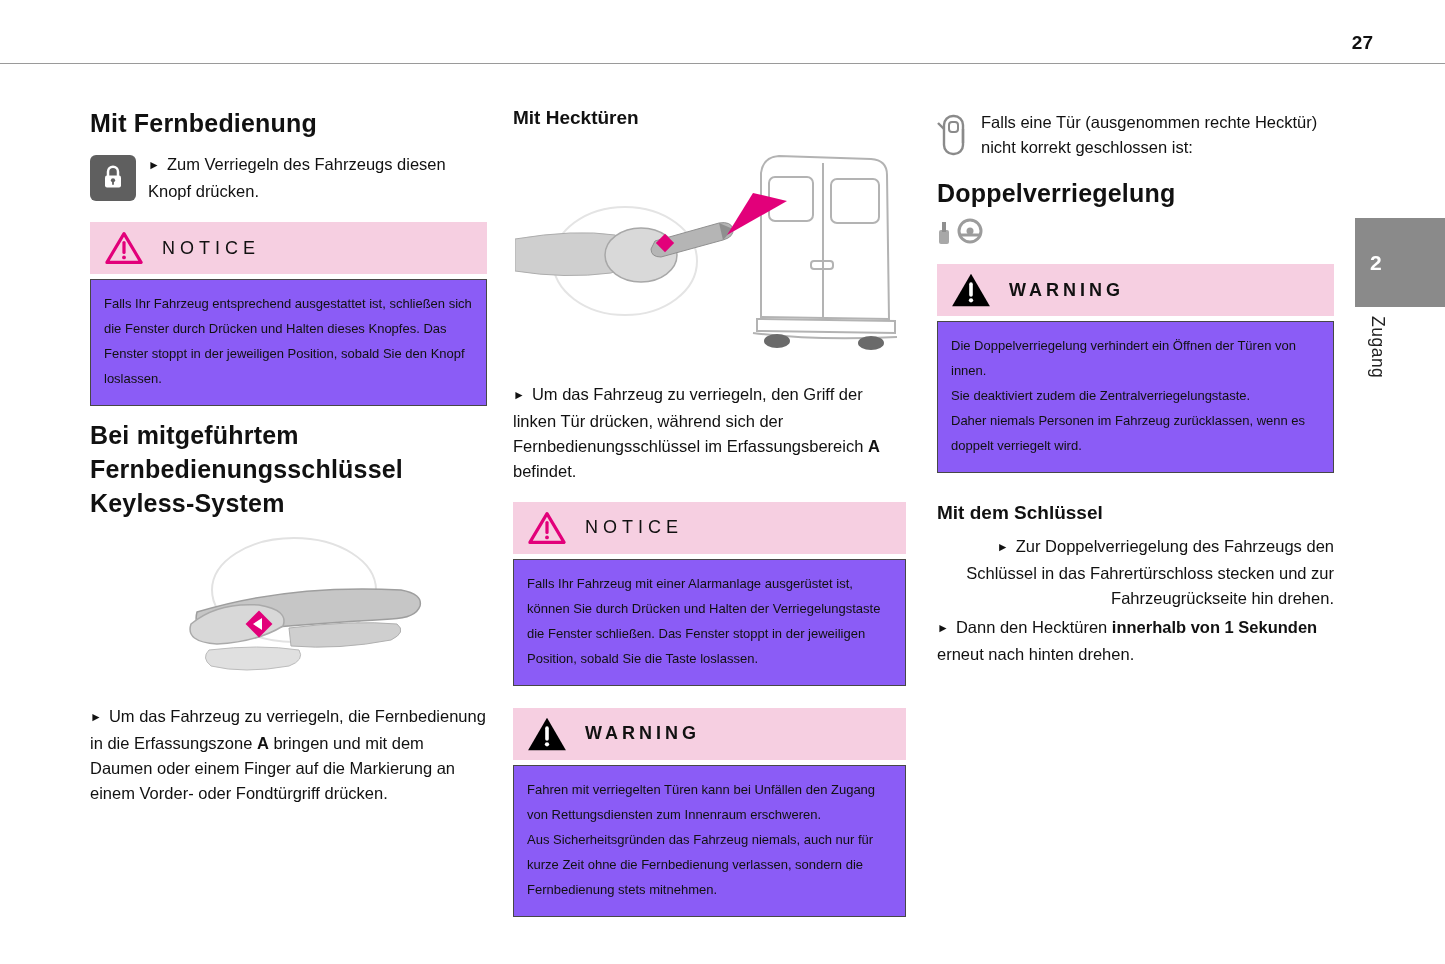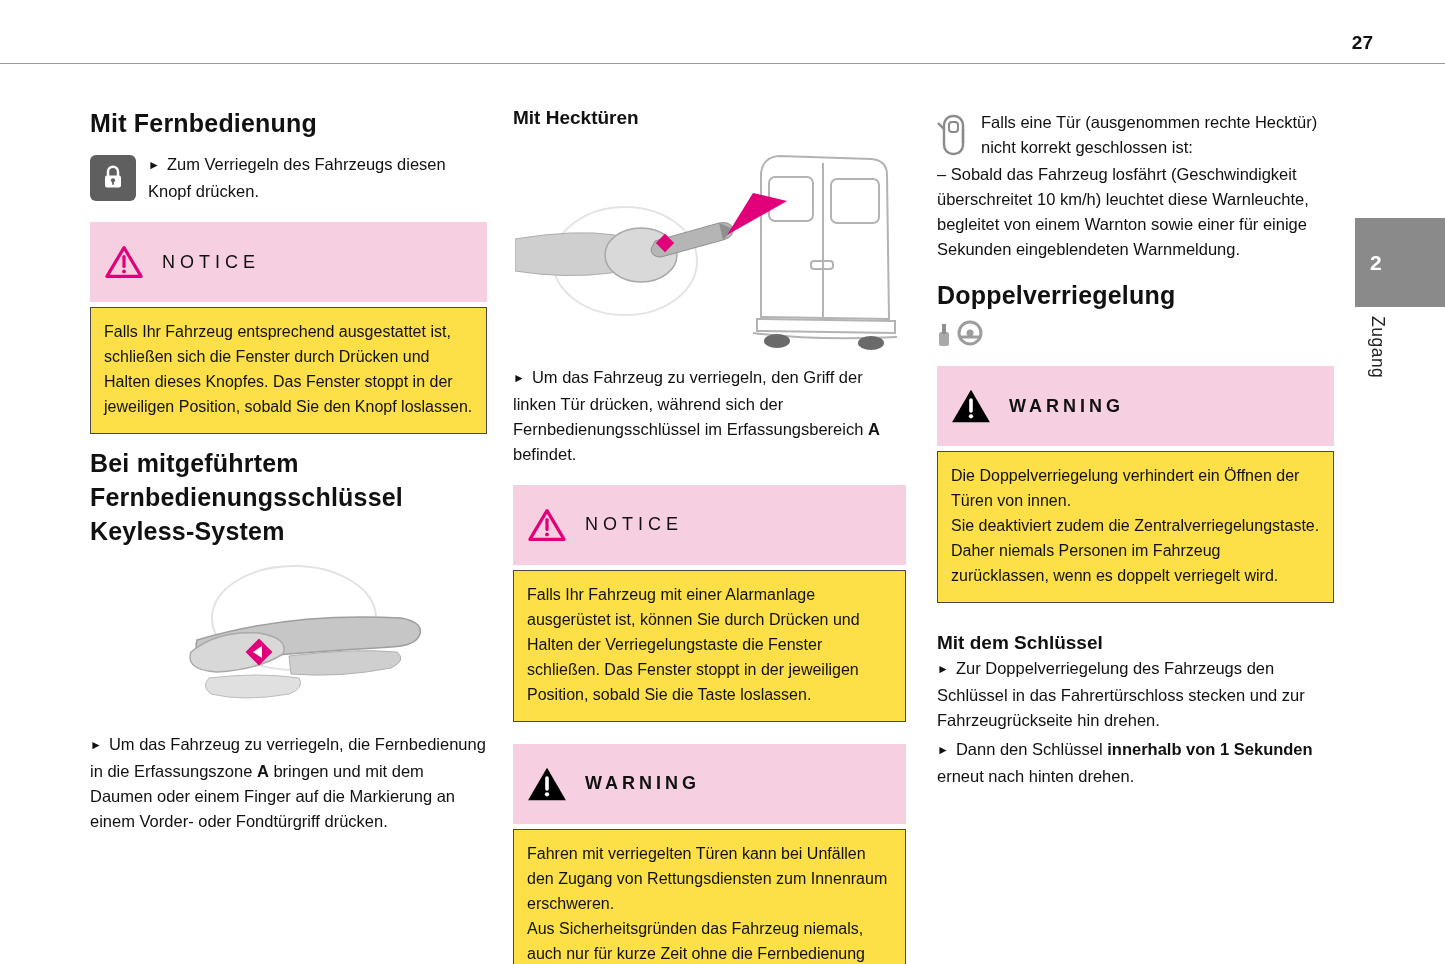--- a/index.html
+++ b/index.html
@@ -11,35 +11,35 @@
   .page-number { position:absolute; top:32px; right:72px; font-size:19px; font-weight:bold; }
 
   .col { position:absolute; top:106px; }
   .col1 { left:90px;  width:397px; }
   .col2 { left:513px; width:393px; }
   .col3 { left:937px; width:397px; }
 
   h1.doc { font-size:25px; font-weight:bold; line-height:1.36; letter-spacing:0.2px; }
   h2.doc { font-size:19px; font-weight:bold; line-height:1.3; }
   .para { font-size:16.5px; line-height:25px; margin-top:14px; }
-  .para.tight { margin-top:2px; }
+  .para.tight { margin-top:19px; }
   .arr { display:inline-block; font-size:12px; margin-right:7px; transform:translateY(-1px); }
 
   .icon-row { display:flex; gap:12px; margin-top:12px; align-items:center; }
   .icon-row .para { margin-top:0; flex:1; }
 
   .lock-badge { width:46px; height:46px; background:#5f5f5f; border-radius:6px;
                 display:flex; align-items:center; justify-content:center; flex:0 0 auto; }
 
   .box { margin-top:18px; }
-  .box-header { background:#f6cfe1; display:flex; align-items:center; gap:18px; padding:22px 14px; min-height:47px; }
+  .box-header { background:#f6cfe1; display:flex; align-items:center; gap:18px; padding:8px 14px; min-height:47px; }
   .box-title { font-size:18px; letter-spacing:5px; color:#111; }
   .box.warning .box-title { font-weight:bold; letter-spacing:4px; }
   .box-body { border:1px solid #474747; margin-top:5px; padding:11px 13px 14px;
-              font-size:16px; line-height:25px; white-space:pre-line; background:#fde047; }
+              font-size:13px; line-height:25px; white-space:pre-line; background:#8b5cf6; }
 
   .illus { display:flex; justify-content:center; margin-top:12px; }
 
   .dash-para { font-size:16.5px; line-height:25px; margin-top:2px; }
 
   .side-tab { position:absolute; right:0; top:218px; width:90px; height:89px; background:#8a8a8a;
               display:flex; align-items:center; }
   .side-tab .num { color:#fff; font-size:21px; font-weight:bold; padding-left:15px; }
   .side-label { position:absolute; right:57px; top:316px; writing-mode:vertical-rl; text-orientation:mixed;
                 font-size:17.5px; color:#222; letter-spacing:0.5px; }
@@ -163,21 +163,20 @@
     <div class="icon-row" style="margin-top:4px;">
       <svg width="32" height="44" viewBox="0 0 32 44" style="flex:0 0 auto;">
         <rect x="7" y="3" width="19" height="38" rx="9" fill="none" stroke="#8a8a8a" stroke-width="2.4"></rect>
         <path d="M7 16 L1 10" stroke="#8a8a8a" stroke-width="2.4"></path>
         <path d="M26 16 L26 30" stroke="#8a8a8a" stroke-width="2.4"></path>
         <rect x="12" y="9" width="9" height="10" rx="3" fill="none" stroke="#8a8a8a" stroke-width="2"></rect>
       </svg>
       <p class="para">Falls eine Tür (ausgenommen rechte Hecktür) nicht korrekt geschlossen ist:</p>
     </div>
 
-    <p class="dash-para">–  Sobald das Fahrzeug losfährt (Geschwindigkeit überschreitet 10 km/h) leuchtet diese Warnleuchte, begleitet von einem Warnton sowie einer für einige Sekunden eingeblendeten Warnmeldung.</p>
 
     <h1 class="doc" style="margin-top:16px;">Doppelverriegelung</h1>
 
     <div style="margin-top:8px;">
       <svg width="48" height="30" viewBox="0 0 48 30">
         <rect x="2" y="12" width="10" height="14" rx="2" fill="#a8a8a8"></rect>
         <rect x="5" y="4" width="4" height="10" fill="#8f8f8f"></rect>
         <circle cx="33" cy="13" r="11" fill="none" stroke="#9c9c9c" stroke-width="3"></circle>
         <circle cx="33" cy="13" r="3.5" fill="#9c9c9c"></circle>
         <line x1="24" y1="17" x2="42" y2="17" stroke="#9c9c9c" stroke-width="3"></line>
@@ -193,22 +192,22 @@
         </svg>
         <span class="box-title">WARNING</span>
       </div>
       <div class="box-body">Die Doppelverriegelung verhindert ein Öffnen der Türen von innen.
 Sie deaktiviert zudem die Zentralverriegelungstaste.
 Daher niemals Personen im Fahrzeug zurücklassen, wenn es doppelt verriegelt wird.</div>
     </div>
 
     <h2 class="doc" style="margin-top:28px;">Mit dem Schlüssel</h2>
 
-    <p class="para tight" style="margin-top:0;"><span class="arr">►</span><span class="seg">Zur Doppelverriegelung des Fahrzeugs den Schlüssel in das Fahrertürschloss stecken und zur Fahrzeugrückseite hin drehen.</span></p>
-
-    <p class="para tight" style="margin-top:4px;"><span class="arr">►</span><span class="seg">Dann den Schlüssel </span><b>innerhalb von 1 Sekunden</b><span class="seg"> erneut nach hinten drehen.</span></p>
+    <p class="para tight" style="margin-top:8px;text-align:right;"><span class="arr">►</span><span class="seg">Zur Doppelverriegelung des Fahrzeugs den Schlüssel in das Fahrertürschloss stecken und zur Fahrzeugrückseite hin drehen.</span></p>
+
+    <p class="para tight" style="margin-top:4px;"><span class="arr">►</span><span class="seg">Dann den Hecktüren </span><b>innerhalb von 1 Sekunden</b><span class="seg"> erneut nach hinten drehen.</span></p>
   </div>
 
   <div class="side-tab">
     <span class="num">2</span>
   </div>
   <div class="side-label">Zugang</div>
 </div>
 
 </body></html>

